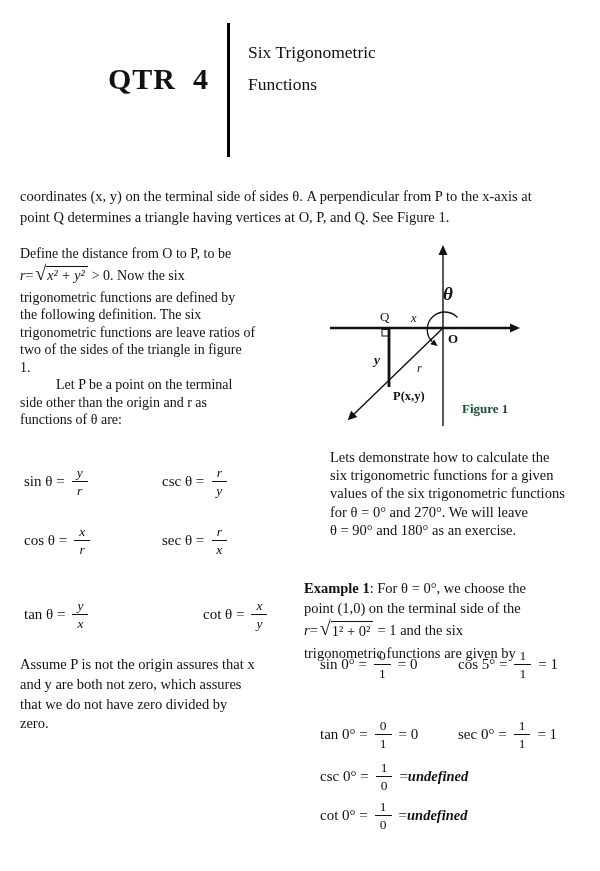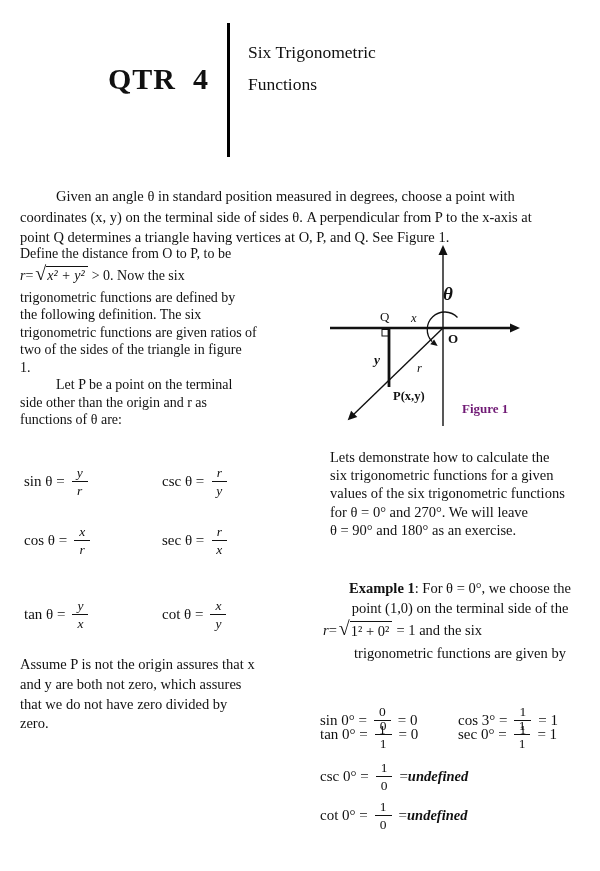--- a/index.html
+++ b/index.html
@@ -45,48 +45,47 @@
   .figure { width:264px; height:188px; }
   .figure svg { position:absolute; left:0; top:0; }
   .flabel { position:absolute; white-space:pre; }
   .lab-theta { font-size:19px; font-weight:bold; font-style:italic; }
   .lab-O { font-size:13px; font-weight:bold; }
   .lab-Q { font-size:13px; }
   .lab-x { font-size:12.5px; font-style:italic; }
   .lab-y { font-size:13.5px; font-weight:bold; font-style:italic; }
   .lab-r { font-size:12.5px; font-style:italic; }
   .lab-P { font-size:12.5px; font-weight:bold; }
-  .caption { font-size:13px; font-weight:bold; color:#701a75; }
+  .caption { font-size:13px; font-weight:bold; color:#14532d; }
 </style>
 </head>
 <body>
 
 <div class="page">
 
   <div class="abs badge" style="left:108px; top:62px;">QTR  4</div>
   <div class="abs vrule" style="left:227px; top:23px; height:134px;"></div>
   <div class="abs doc-title" style="left:248px; top:36px;">
     <div class="ln">Six Trigonometric</div>
     <div class="ln">Functions</div>
   </div>
 
   <div class="abs intro" style="left:20px; top:186px;">
-    <div class="ln indent">Given an angle θ in standard position measured in degrees, choose a point with</div>
     <div class="ln">coordinates (x, y) on the terminal side of sides θ. A perpendicular from P to the x-axis at</div>
     <div class="ln">point Q determines a triangle having vertices at O, P, and Q. See Figure 1.</div>
   </div>
 
   <div class="abs colL" style="left:20px; top:245px;">
     <div class="ln">Define the distance from O to P, to be</div>
     <div class="sqrtline">
       <span class="it">r</span><span>=</span><span class="sqrt"><span class="radsym">√</span><span class="radicand it">x² + y²</span></span><span class="ln">&gt; 0. Now the six</span>
     </div>
     <div class="ln">trigonometric functions are defined by</div>
     <div class="ln">the following definition. The six</div>
-    <div class="ln">trigonometric functions are given ratios of</div>
+    <div class="ln">trigonometric functions are leave ratios of</div>
     <div class="ln">two of the sides of the triangle in figure</div>
     <div class="ln">1.</div>
     <div class="ln indent">Let P be a point on the terminal</div>
     <div class="ln">side other than the origin and r as</div>
     <div class="ln">functions of θ are:</div>
   </div>
 
   <div class="abs eqrow" style="left:24px; top:465px;">
     <div class="eqcell">
       <span class="lhs">sin θ =</span>
@@ -112,21 +111,21 @@
         </span>
     </div>
     <div class="eqcell">
       <span class="lhs">sec θ =</span>
       <span class="frac it">
           <span class="fnum">r</span>
           <span class="fden">x</span>
         </span>
     </div>
   </div>
-  <div class="abs eqrow" style="left:24px; top:598px;">
+  <div class="abs eqrow" style="left:24px; top:598px;gap:41px;">
     <div class="eqcell">
       <span class="lhs">tan θ =</span>
       <span class="frac it">
           <span class="fnum">y</span>
           <span class="fden">x</span>
         </span>
     </div>
     <div class="eqcell">
       <span class="lhs">cot θ =</span>
       <span class="frac it">
@@ -175,40 +174,40 @@
   </div>
 
   <div class="abs demo" style="left:330px; top:448px;">
     <div class="ln">Lets demonstrate how to calculate the</div>
     <div class="ln">six trigonometric functions for a given</div>
     <div class="ln">values of the six trigonometric functions</div>
     <div class="ln">for θ = 0° and 270°. We will leave</div>
     <div class="ln">θ = 90° and 180° as an exercise.</div>
   </div>
 
-  <div class="abs example" style="left:323px; top:579px;text-align:center;">
+  <div class="abs example" style="left:304px; top:579px;">
     <div class="ln"><span class="b">Example 1</span><span>: For θ = 0°, we choose the</span></div>
     <div class="ln">point (1,0) on the terminal side of the</div>
     <div class="sqrtline">
       <span class="it">r</span><span>=</span><span class="sqrt"><span class="radsym">√</span><span class="radicand">1² + 0²</span></span><span class="ln">= 1 and the six</span>
     </div>
     <div class="ln">trigonometric functions are given by</div>
   </div>
 
-  <div class="abs eqrow" style="left:320px; top:704px;">
+  <div class="abs eqrow" style="left:320px; top:648px;">
     <div class="eqcell">
       <span class="lhs">sin 0° =</span>
       <span class="frac">
           <span class="fnum">0</span>
           <span class="fden">1</span>
         </span>
       <span class="rhs">= 0</span>
     </div>
     <div class="eqcell">
-      <span class="lhs">cos 3° =</span>
+      <span class="lhs">cos 5° =</span>
       <span class="frac">
           <span class="fnum">1</span>
           <span class="fden">1</span>
         </span>
       <span class="rhs">= 1</span>
     </div>
   </div>
   <div class="abs eqrow" style="left:320px; top:718px;">
     <div class="eqcell">
       <span class="lhs">tan 0° =</span>

